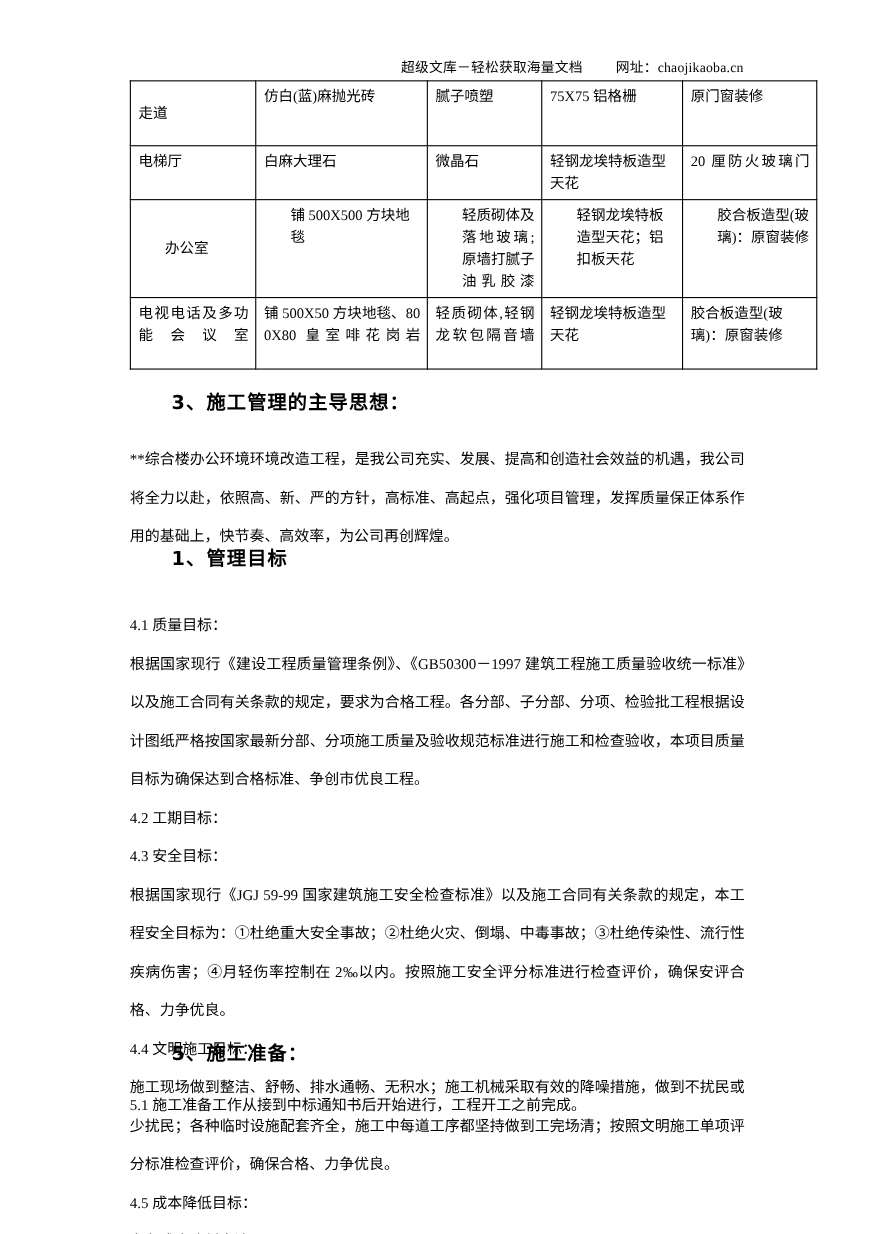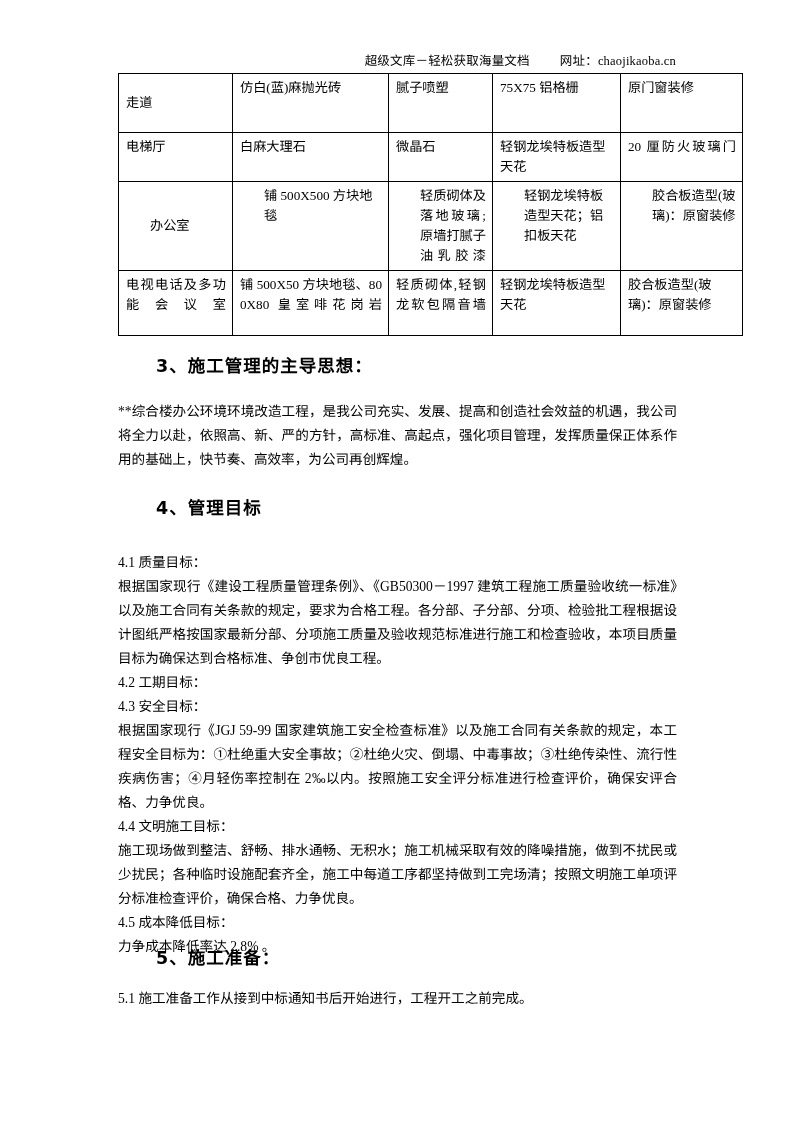--- a/index.html
+++ b/index.html
@@ -86,21 +86,21 @@
   #heading-3 { top: 352px; }
   #heading-4 { top: 494px; }
   #heading-5 { top: 944px; }
 
   
   .para {
     position: absolute;
     left: 118px;
     width: 559px;
     font-size: 13.6px;
-    line-height: 24px;
+    line-height: 35px;
     text-align: justify;
     text-justify: inter-ideograph;
   }
   #para-intro { top: 400px; }
   #block-4 { top: 551px; }
   #para-5-1 { top: 987px; }
 
   .lbl { display: block; }
   .txt { display: block; }
 </style>
@@ -143,21 +143,21 @@
         <td class="c2 just">轻质砌体,轻钢龙软包隔音墙</td>
         <td class="c3">轻钢龙埃特板造型天花</td>
         <td class="c4">胶合板造型(玻璃)：原窗装修</td>
       </tr>
     </tbody>
   </table>
 
   <div class="h-sec" id="heading-3">3、施工管理的主导思想：</div>
   <div class="para" id="para-intro">**综合楼办公环境环境改造工程，是我公司充实、发展、提高和创造社会效益的机遇，我公司将全力以赴，依照高、新、严的方针，高标准、高起点，强化项目管理，发挥质量保正体系作用的基础上，快节奏、高效率，为公司再创辉煌。</div>
 
-  <div class="h-sec" id="heading-4">4、管理目标</div>
+  <div class="h-sec" id="heading-4">1、管理目标</div>
   <div class="para" id="block-4">
     <span class="lbl">4.1 质量目标：</span>
     <span class="txt">根据国家现行《建设工程质量管理条例》、《GB50300－1997 建筑工程施工质量验收统一标准》以及施工合同有关条款的规定，要求为合格工程。各分部、子分部、分项、检验批工程根据设计图纸严格按国家最新分部、分项施工质量及验收规范标准进行施工和检查验收，本项目质量目标为确保达到合格标准、争创市优良工程。</span>
     <span class="lbl">4.2 工期目标：</span>
     <span class="lbl">4.3 安全目标：</span>
     <span class="txt">根据国家现行《JGJ 59-99 国家建筑施工安全检查标准》以及施工合同有关条款的规定，本工程安全目标为：①杜绝重大安全事故；②杜绝火灾、倒塌、中毒事故；③杜绝传染性、流行性疾病伤害；④月轻伤率控制在 2‰以内。按照施工安全评分标准进行检查评价，确保安评合格、力争优良。</span>
     <span class="lbl">4.4 文明施工目标：</span>
     <span class="txt">施工现场做到整洁、舒畅、排水通畅、无积水；施工机械采取有效的降噪措施，做到不扰民或少扰民；各种临时设施配套齐全，施工中每道工序都坚持做到工完场清；按照文明施工单项评分标准检查评价，确保合格、力争优良。</span>
     <span class="lbl">4.5 成本降低目标：</span>
     <span class="txt">力争成本降低率达 2.8% 。</span>

